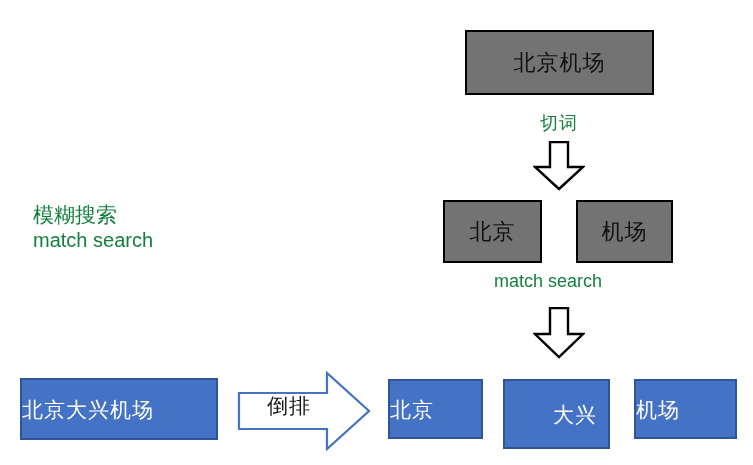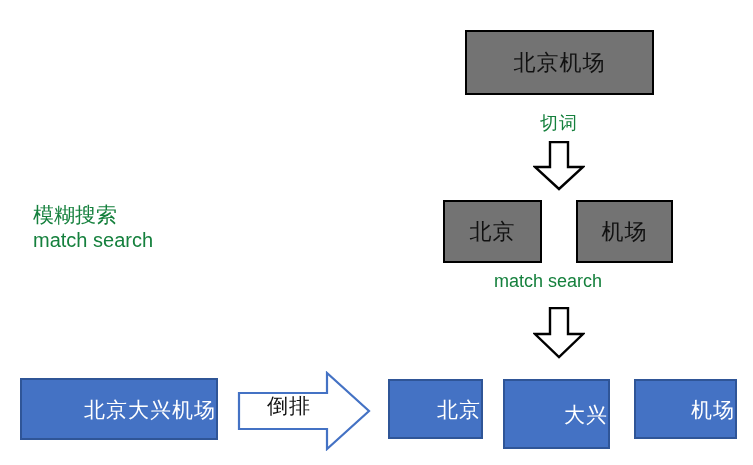--- a/index.html
+++ b/index.html
@@ -41,21 +41,21 @@
   #box-token-2    { left: 576px; top: 200px; width: 97px;  height: 63px; }
 
   
   .bbox {
     position: absolute;
     box-sizing: border-box;
     background: #4472C4;
     border: 2px solid #2F5597;
     display: flex;
     align-items: center;
-    justify-content: flex-end;
+    justify-content: flex-start;
     color: #ffffff;
     font-size: 21px;
     line-height: 1;
     letter-spacing: 1px;
   }
   #box-doc        { left: 20px;  top: 378px; width: 198px; height: 62px; }
   #box-term-1     { left: 388px; top: 379px; width: 95px;  height: 60px; }
   #box-term-2     { left: 503px; top: 379px; width: 107px; height: 70px; padding-left: 48px; }
   #box-term-3     { left: 634px; top: 379px; width: 103px; height: 60px; }
 

